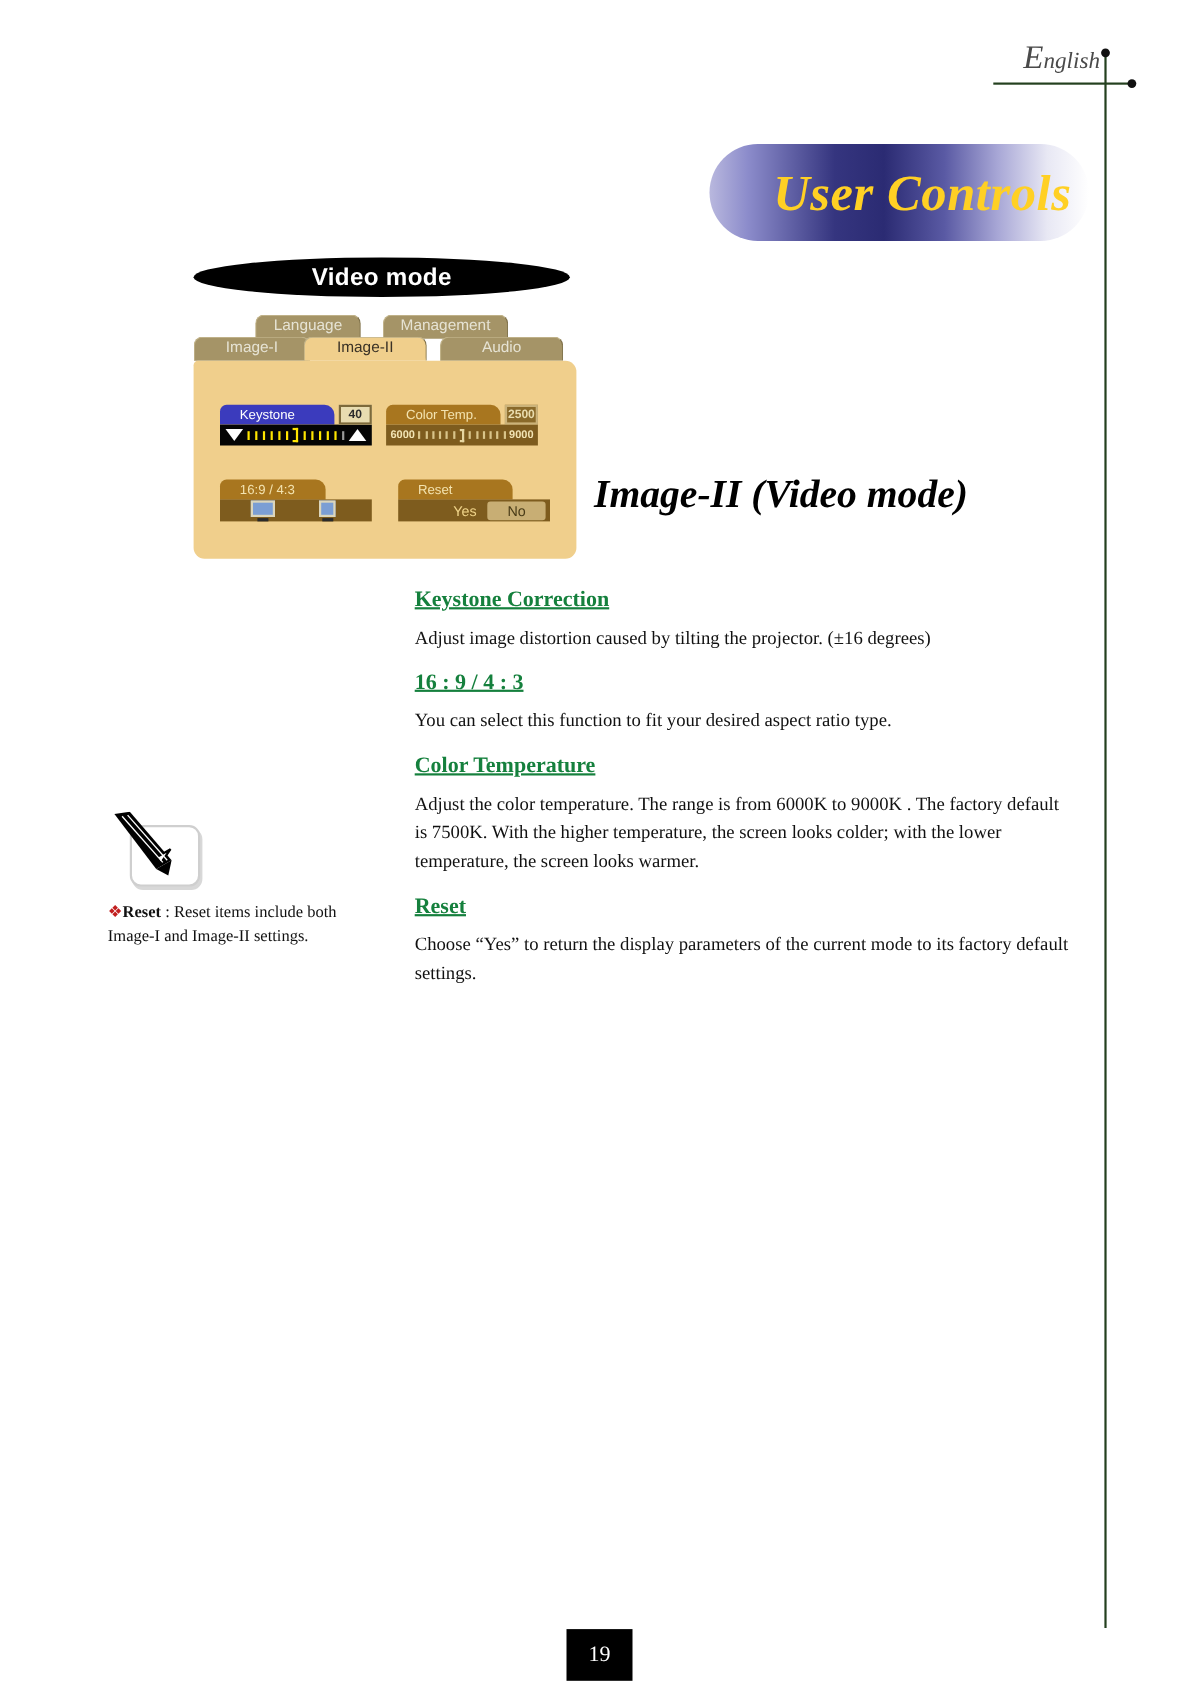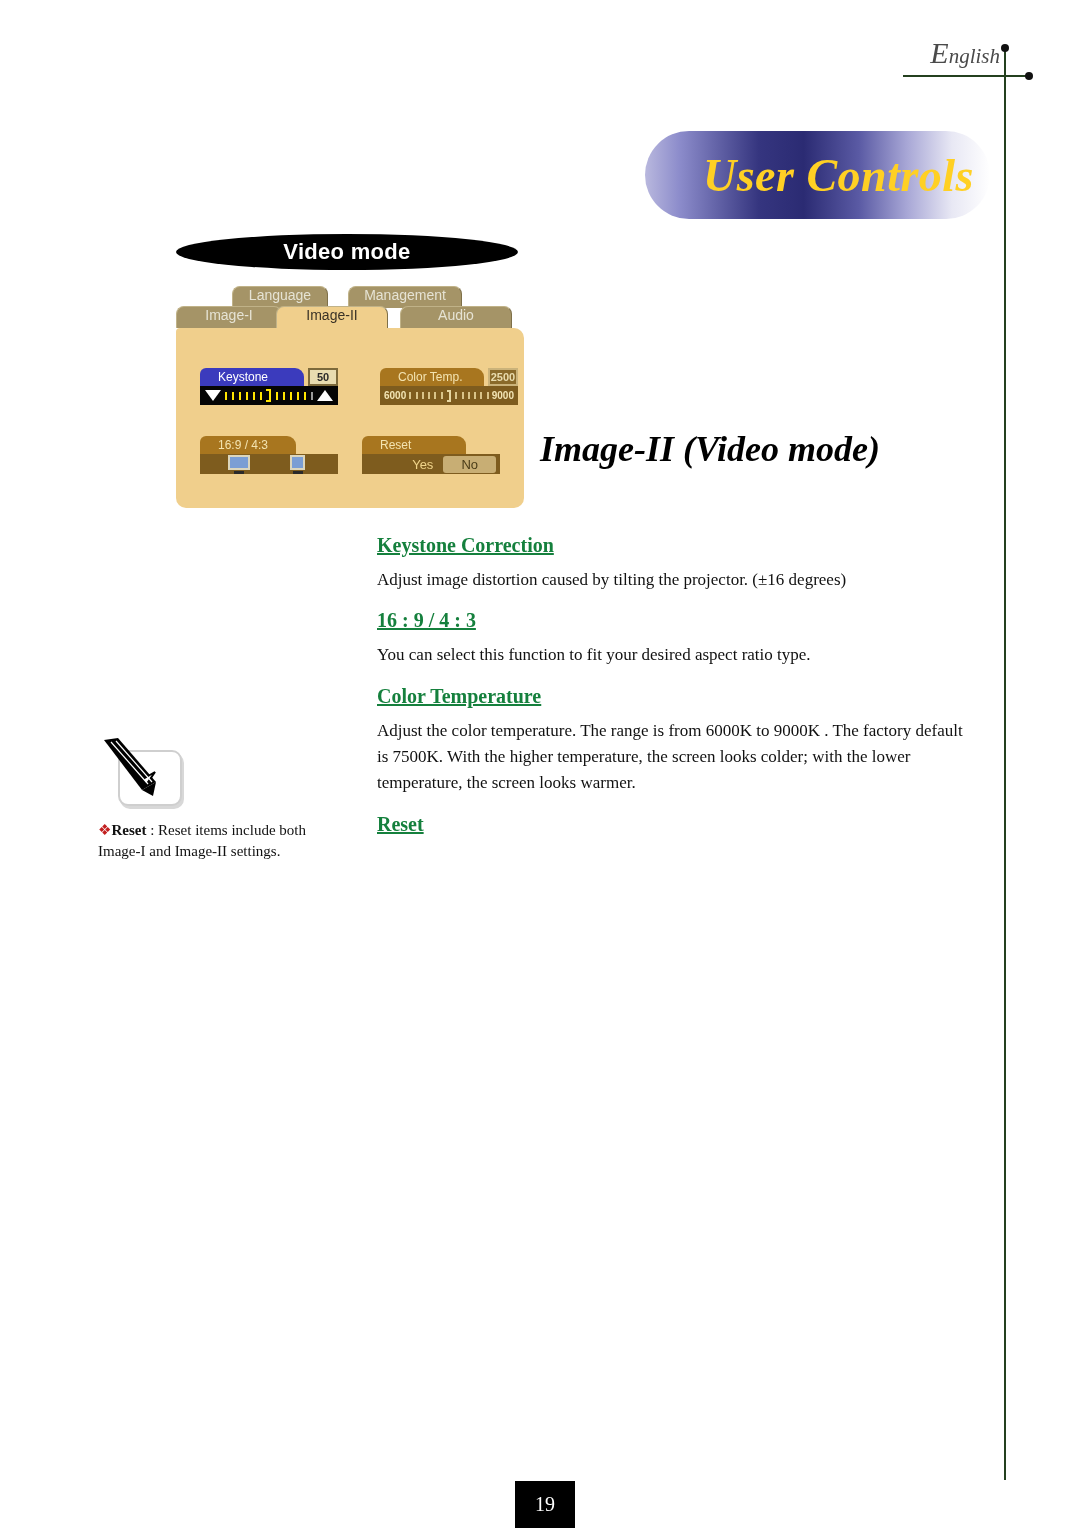--- a/index.html
+++ b/index.html
@@ -448,21 +448,21 @@
     </div>
   </div>
 
   <div id="osd-body">
 
     <div class="osd-item" style="left:24px; top:40px; width:138px;">
       <div class="osd-item-head head-blue" style="width:104px;">
         <span>Keystone</span>
       </div>
       <div class="osd-value-box valbox-light" style="left:108px;">
-        <span>50</span>
+        <span>40</span>
       </div>
       <div class="osd-bar-black" style="width:138px;">
         <span class="tri-down"></span>
         <span class="ticks">
           <i class="tick"></i>
             <i class="tick"></i>
             <i class="tick"></i>
             <i class="tick"></i>
             <i class="tick"></i>
             <i class="tick"></i>
@@ -471,21 +471,21 @@
             <i class="tick"></i>
             <i class="tick"></i>
             <i class="tick"></i>
             <i class="tick"></i>
             <i class="tick dim"></i>
         </span>
         <span class="tri-up"></span>
       </div>
     </div>
 
-    <div class="osd-item" style="left:204px; top:40px; width:138px;text-align:center;">
+    <div class="osd-item" style="left:175px; top:40px; width:138px;text-align:center;">
       <div class="osd-item-head head-brown" style="width:104px;">
         <span>Color Temp.</span>
       </div>
       <div class="osd-value-box valbox-dark" style="left:108px;">
         <span>2500</span>
       </div>
       <div class="osd-bar-brown" style="width:138px;">
         <span>6000</span>
         <span class="ticks-brown">
           <i class="tick-b"></i>
@@ -549,20 +549,21 @@
     <p class="sec-body">You can select this function to fit your desired aspect ratio type.</p>
   </div>
 
   <div class="sec-block">
     <div class="sec-heading">Color Temperature</div>
     <p class="sec-body">Adjust the color temperature. The range is from 6000K to 9000K . The factory default is 7500K.  With the higher temperature, the screen looks colder; with the lower temperature, the screen looks warmer.</p>
   </div>
 
   <div class="sec-block">
     <div class="sec-heading">Reset</div>
+    <p class="sec-body">Choose “Yes” to return the display parameters of the current mode to its factory default settings.</p>
   </div>
 
 </div>
 
 <div id="note">
   <div id="note-icon">
     <div id="note-card"></div>
     <svg id="note-pencil" width="70" height="62" viewBox="0 0 70 62">
       <polygon points="6,2 20,0 58,44 44,52" fill="#000000"></polygon>
       <polygon points="44,52 58,44 55,58" fill="#000000"></polygon>

